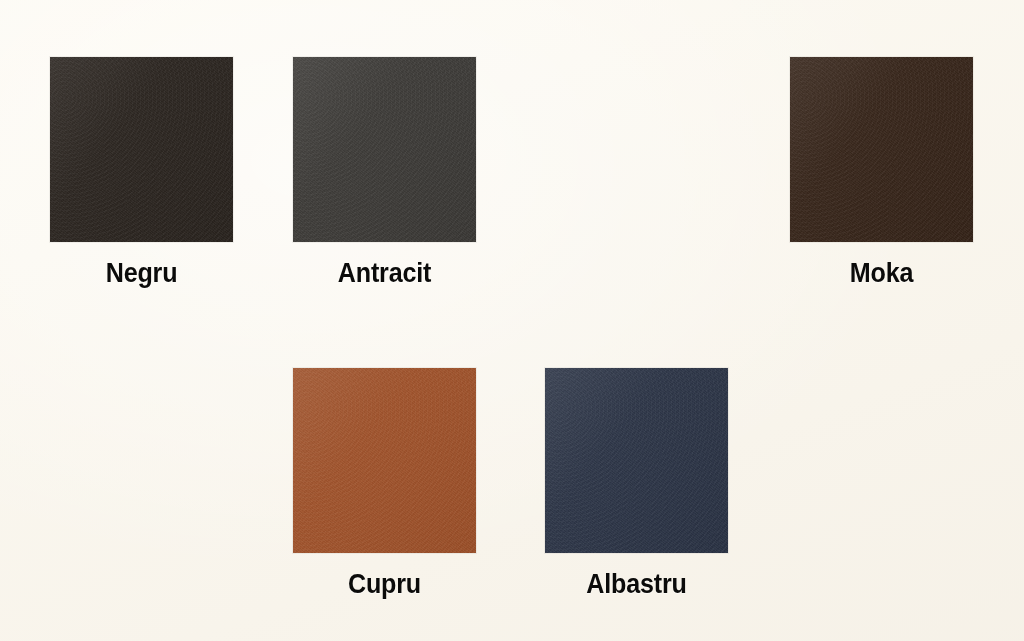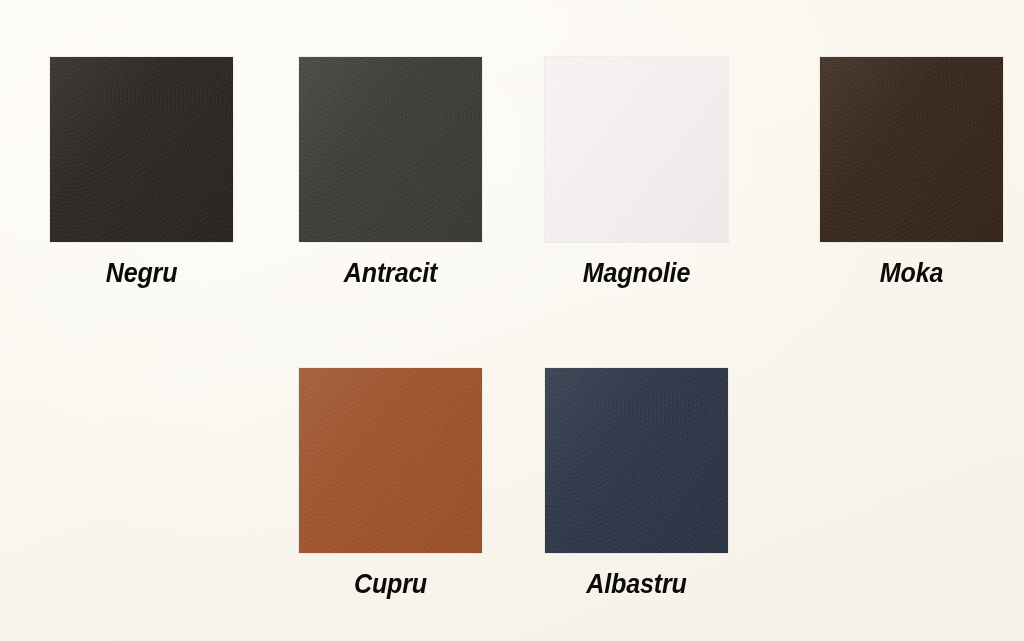--- a/index.html
+++ b/index.html
@@ -33,28 +33,27 @@
   }
 
   .swatch-grid {
     position: absolute;
     inset: 0;
   }
 
   .swatch-cell {
     position: absolute;
     width: 183px;
-    font-style: italic;
   }
 
   
   .col-0 { left: 50px; }
-  .col-1 { left: 299px; }
+  .col-1 { left: 293px; }
   .col-2 { left: 545px; }
-  .col-3 { left: 820px; }
+  .col-3 { left: 790px; }
 
   
   .row-0 { top: 57px; }
   .row-1 { top: 368px; }
 
   .swatch-chip {
     position: relative;
     width: 183px;
     height: 185px;
     overflow: hidden;
@@ -154,27 +153,20 @@
     </div>
 
     <div class="swatch-cell col-1 row-0">
       <div class="swatch-chip" style="background-color: rgb(60, 58, 55);">
         <div class="grain"></div>
         <div class="sheen"></div>
       </div>
       <div class="swatch-label" style="color: rgb(11, 11, 10);">Antracit</div>
     </div>
 
-    <div class="swatch-cell col-2 row-0">
-      <div class="swatch-chip light-chip" style="background-color: rgb(247, 239, 240);">
-        <div class="grain"></div>
-        <div class="sheen"></div>
-      </div>
-      <div class="swatch-label" style="color: rgb(11, 11, 10);">Magnolie</div>
-    </div>
 
     <div class="swatch-cell col-3 row-0">
       <div class="swatch-chip" style="background-color: rgb(54, 36, 25);">
         <div class="grain"></div>
         <div class="sheen"></div>
       </div>
       <div class="swatch-label" style="color: rgb(11, 11, 10);">Moka</div>
     </div>
 
 

